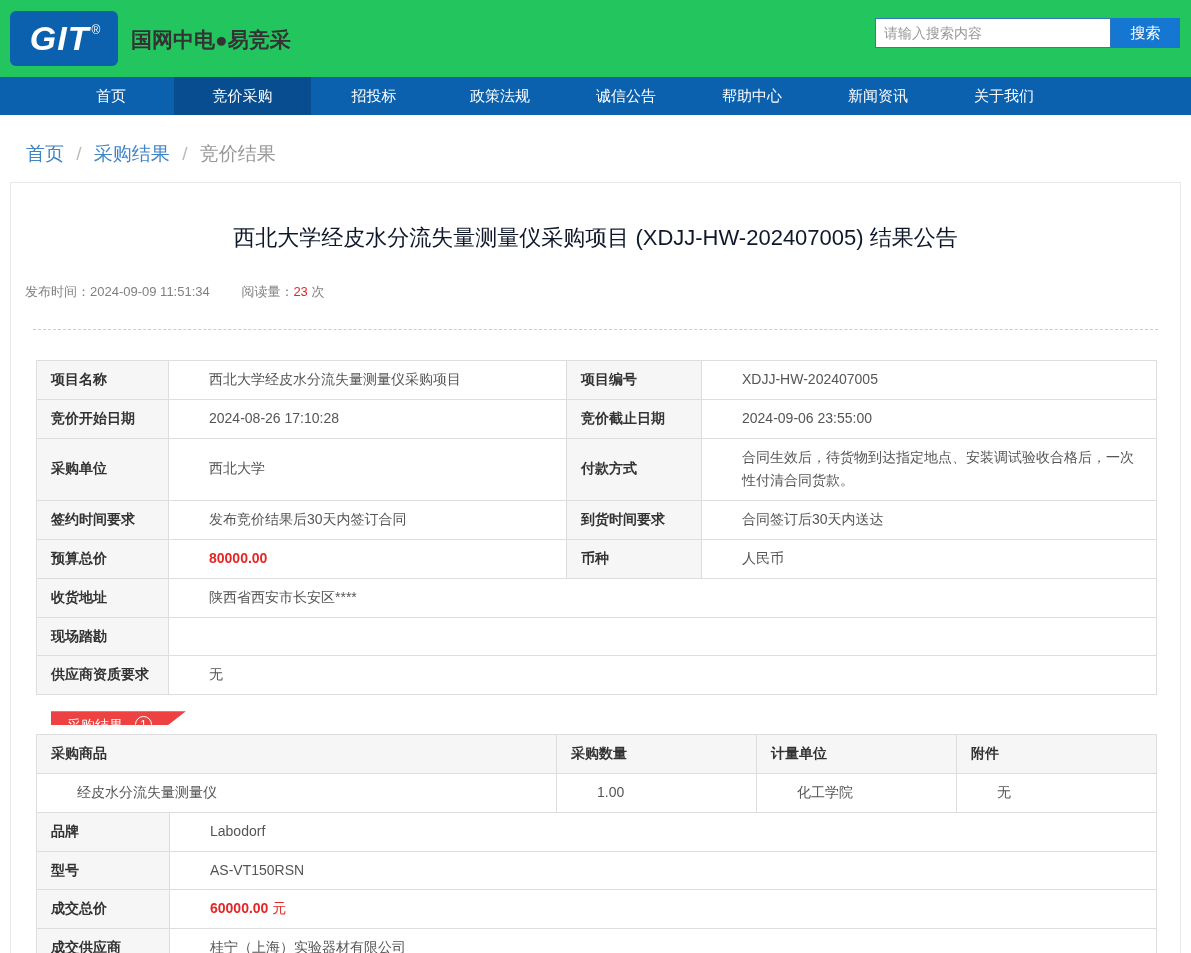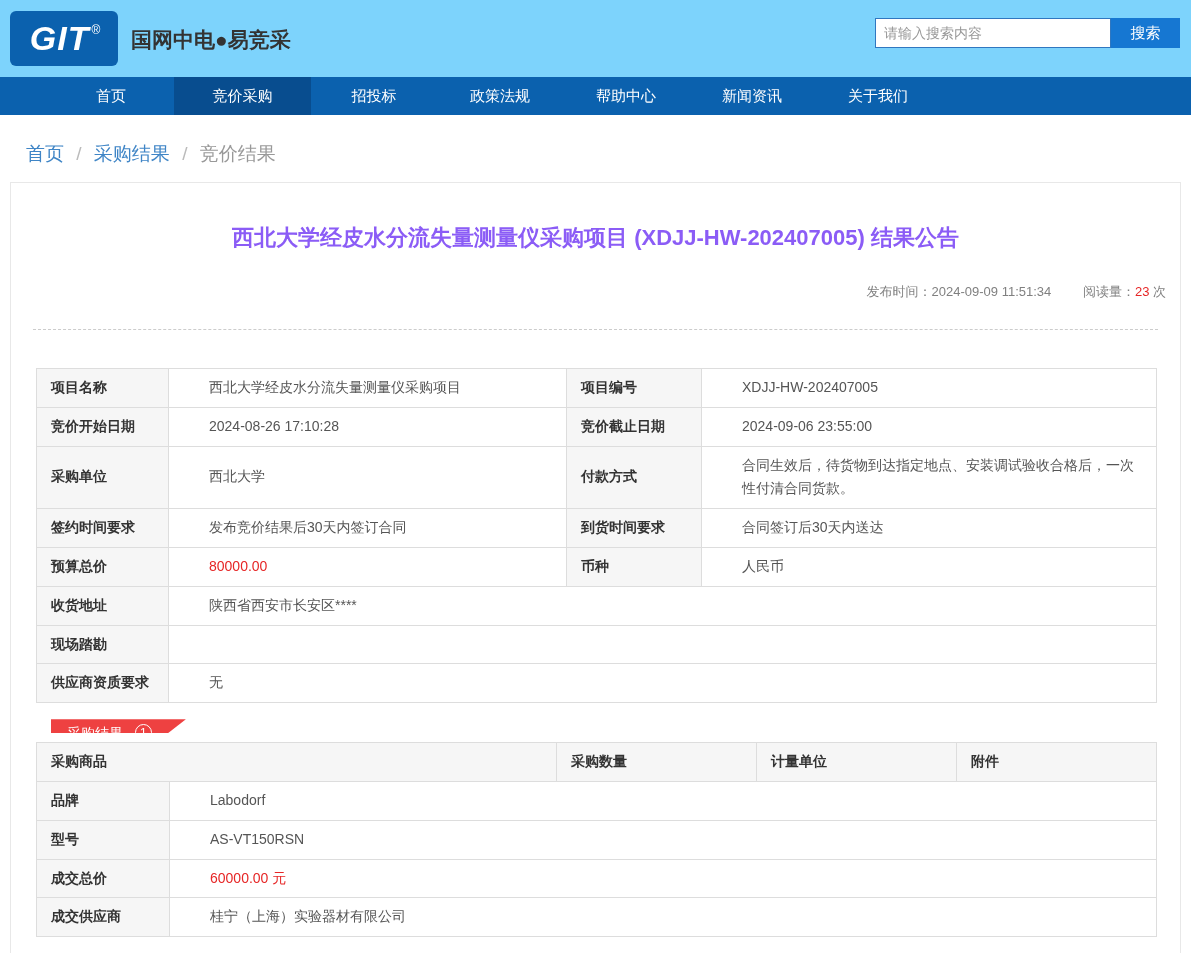--- a/index.html
+++ b/index.html
@@ -3,21 +3,21 @@
 <meta charset="utf-8">
 <style>
   * { margin:0; padding:0; box-sizing:border-box; }
   html,body { width:1191px; height:953px; overflow:hidden; background:#fff;
     font-family:"Liberation Sans","DejaVu Sans",sans-serif; }
   :root{
     --primary-blue:#0b61ae; --nav-active:#084d8f; --btn-blue:#1677d2;
     --accent-red:#ee4141; --price-red:#e62626; --link-blue:#3f85c6;
   }
   
-  .topbar { height:77px; background:#7dd3fc; position:relative; }
+  .topbar { height:77px; background:#22c55e; position:relative; }
   .logo-box { position:absolute; left:10px; top:11px; width:108px; height:55px;
     background:var(--primary-blue); border-radius:6px; color:#fff; text-align:center; }
   .logo-git { font-style:italic; font-weight:bold; font-size:34px; line-height:55px; letter-spacing:1px; }
   .logo-reg { font-size:12px; font-style:normal; vertical-align:super; position:relative; top:-10px; left:2px; }
   .site-title { position:absolute; left:131px; top:26px; font-size:21px; font-weight:bold; color:#333; }
   .search-wrap { position:absolute; right:11px; top:18px; display:flex;padding-left:40px; }
   .search-input { width:236px; height:30px; border:1px solid #3077c0; padding:0 8px;
     font-size:14px; color:#333; outline:none; }
   .search-input::placeholder { color:#999; }
   .search-btn { width:69px; height:30px; background:var(--btn-blue); color:#fff; border:none;
@@ -27,33 +27,33 @@
   .nav a { display:block; width:126px; text-align:center; line-height:38px; color:#fff;
     font-size:15px; text-decoration:none; }
   .nav a.active { background:var(--nav-active); width:137px; }
   
   .crumbs { padding:26px 0 12px 26px; font-size:19px; color:#999; }
   .crumbs a { color:var(--link-blue); text-decoration:none; }
   .crumbs .sep { margin:0 7px; color:#bbb; }
   .crumbs .current { color:#999; }
   
   .card { margin:3px 10px 0 10px; border:1px solid #e8e8e8; background:#fff; min-height:810px; }
-  .doc-title { margin-top:40px; text-align:center; font-size:22px; font-weight:bold; color:#8b5cf6; }
-  .doc-meta { margin-top:30px; text-align:right; font-size:13px; color:#808080; }
+  .doc-title { margin-top:40px; text-align:center; font-size:22px; font-weight:normal; color:#0f172a; }
+  .doc-meta { margin-top:30px; text-align:left; font-size:13px; color:#808080; }
   .doc-meta .chunk { margin:0 14px; }
   .doc-meta .red { color:var(--price-red); }
   .dashed { border:none; border-top:1px dashed #ccc; margin:28px 22px 0 22px; }
   
   table { border-collapse:collapse; width:1121px; margin:0 25px; font-size:14px; table-layout:fixed; }
-  .tbl-info { margin-top:38px; }
+  .tbl-info { margin-top:30px; }
   td,th { border:1px solid #ddd; padding:7px 14px; height:36px; line-height:1.7;
     text-align:left; word-break:break-all; }
   td.lbl, th { background:#f6f6f6; font-weight:bold; color:#333; }
   td.val { color:#555; background:#fff;padding-left:40px; }
-  .red-bold { color:var(--price-red); font-weight:normal; }
+  .red-bold { color:var(--price-red); font-weight:bold; }
   .red-unit { color:var(--price-red); font-weight:normal; }
   
   .badge { margin:16px 0 0 40px; display:inline-block; height:14px; line-height:28px;
     background:var(--accent-red); color:#fff; font-size:14px; padding:0 34px 0 16px;
     clip-path:polygon(0 0,100% 0,calc(100% - 18px) 100%,0 100%); }
   .badge .num { display:inline-block; width:17px; height:17px; line-height:16px; margin-left:8px;
     border:1px solid #fff; border-radius:50%; text-align:center; font-size:12px; vertical-align:1px; }
   .tbl-detail { margin-top:-1px; }
 </style>
 </head>
@@ -68,20 +68,21 @@
     <input class="search-input" type="text" placeholder="请输入搜索内容" style="">
     <button class="search-btn">搜索</button>
   </div>
 </div>
 
 <div class="nav">
   <a href="#">首页</a>
   <a href="#" class="active">竞价采购</a>
   <a href="#">招投标</a>
   <a href="#">政策法规</a>
+  <a href="#">诚信公告</a>
   <a href="#">帮助中心</a>
   <a href="#">新闻资讯</a>
   <a href="#">关于我们</a>
 </div>
 
 <div class="crumbs">
   <a href="#">首页</a>
   <span class="sep">/</span>
   <a href="#">采购结果</a>
   <span class="sep">/</span>
@@ -172,20 +173,26 @@
         <col style="width:200px">
         <col>
       </colgroup>
     <tbody>
         <tr>
       <th>采购商品</th>
       <th>采购数量</th>
       <th>计量单位</th>
       <th>附件</th>
     </tr>
+    <tr>
+      <td class="val">经皮水分流失量测量仪</td>
+      <td class="val">1.00</td>
+      <td class="val">化工学院</td>
+      <td class="val">无</td>
+    </tr>
   </tbody>
     </table>
 
   
   <table class="tbl-detail">
     <colgroup>
         <col style="width:133px">
         <col>
       </colgroup>
     <tbody>

